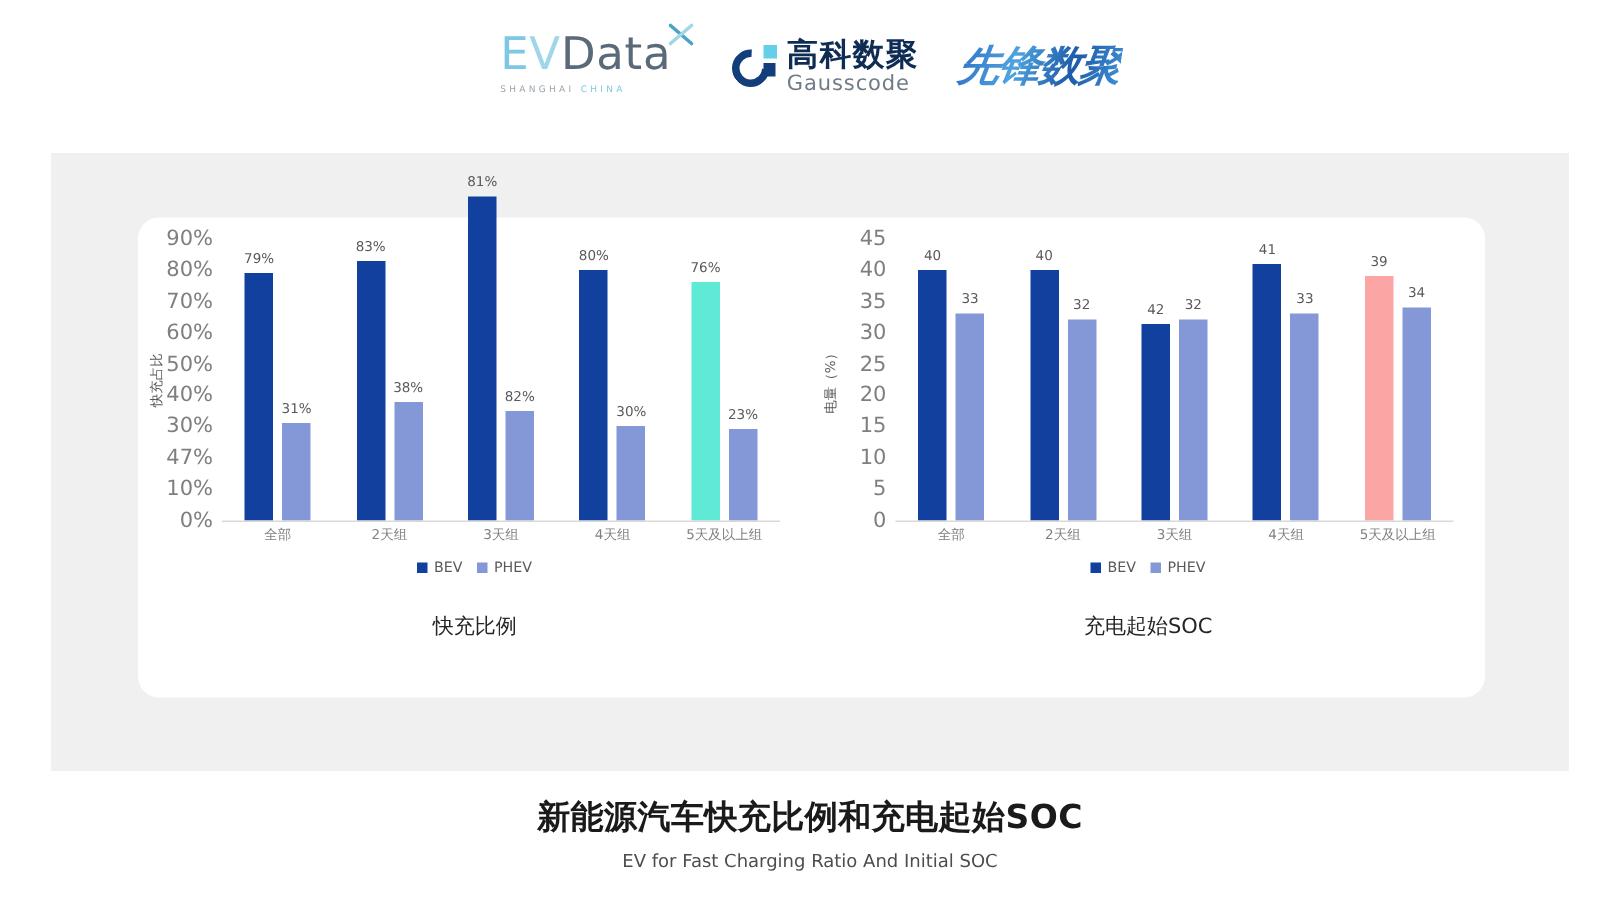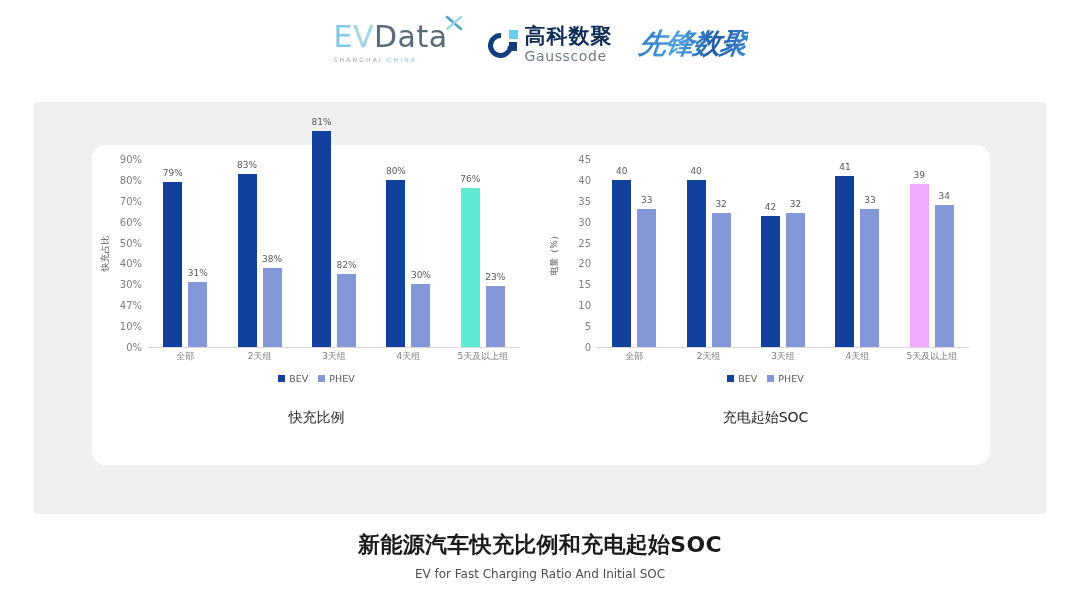--- a/index.html
+++ b/index.html
@@ -100,21 +100,21 @@
   .ylabel span {
     transform: rotate(-90deg); white-space: nowrap;
     font-size: 9px; color: #595959;
     font-family: "DejaVu Sans", sans-serif;
   }
   .yticks {
     position: absolute; left: 20px; top: 14px; width: 34px; height: 188px;
   }
   .ytick {
     position:absolute; right: 4px; transform: translateY(-50%);
-    font-size: 10px; color:#7f7f7f; white-space: nowrap;
+    font-size: 14px; color:#7f7f7f; white-space: nowrap;
     font-family: "DejaVu Sans", sans-serif;
   }
   .axis-line {
     position:absolute; left: 56px; top: 202px; width: 372px; height: 1px;
     background: #d9d9d9;
   }
   .groups {
     position:absolute; left: 56px; top: 14px; width: 372px; height: 188px;
     display:flex;
   }
@@ -357,21 +357,21 @@
                 <div class="bar bev" style="height: 171.289px; background: rgb(17, 64, 158);">
                   <span class="val">41</span>
                 </div>
                 <div class="bar phev" style="height: 137.867px; background: rgb(132, 151, 214);">
                   <span class="val">33</span>
                 </div>
               </div>
             </div>
             <div class="group">
               <div class="bars">
-                <div class="bar bev" style="height: 162.933px; background: #f0abfc;">
+                <div class="bar bev" style="height: 162.933px; background: #fca5a5;">
                   <span class="val">39</span>
                 </div>
                 <div class="bar phev" style="height: 142.044px; background: rgb(132, 151, 214);">
                   <span class="val">34</span>
                 </div>
               </div>
             </div>
           </div>
           <div class="axis-line"></div>
           <div class="xticks">

